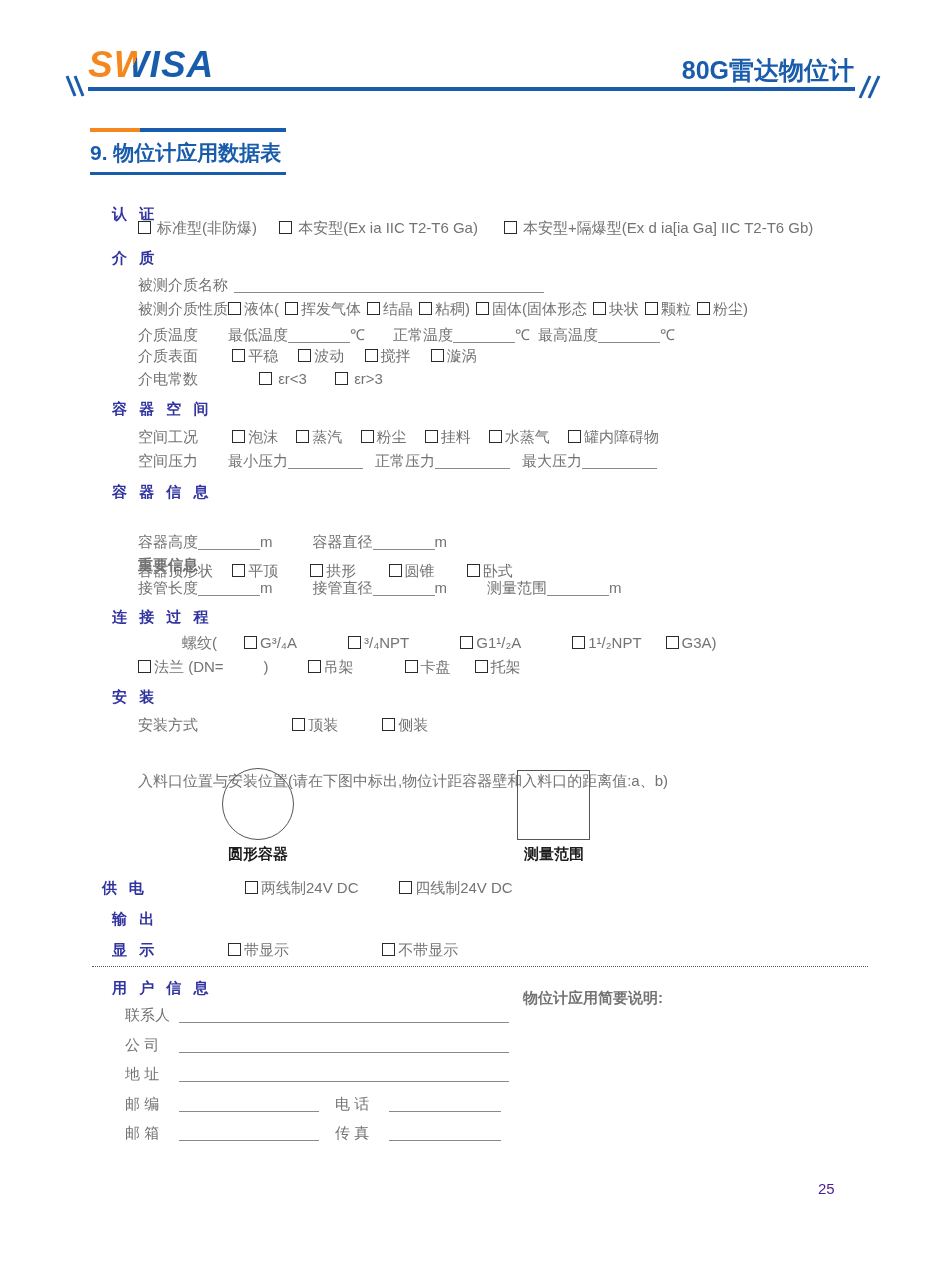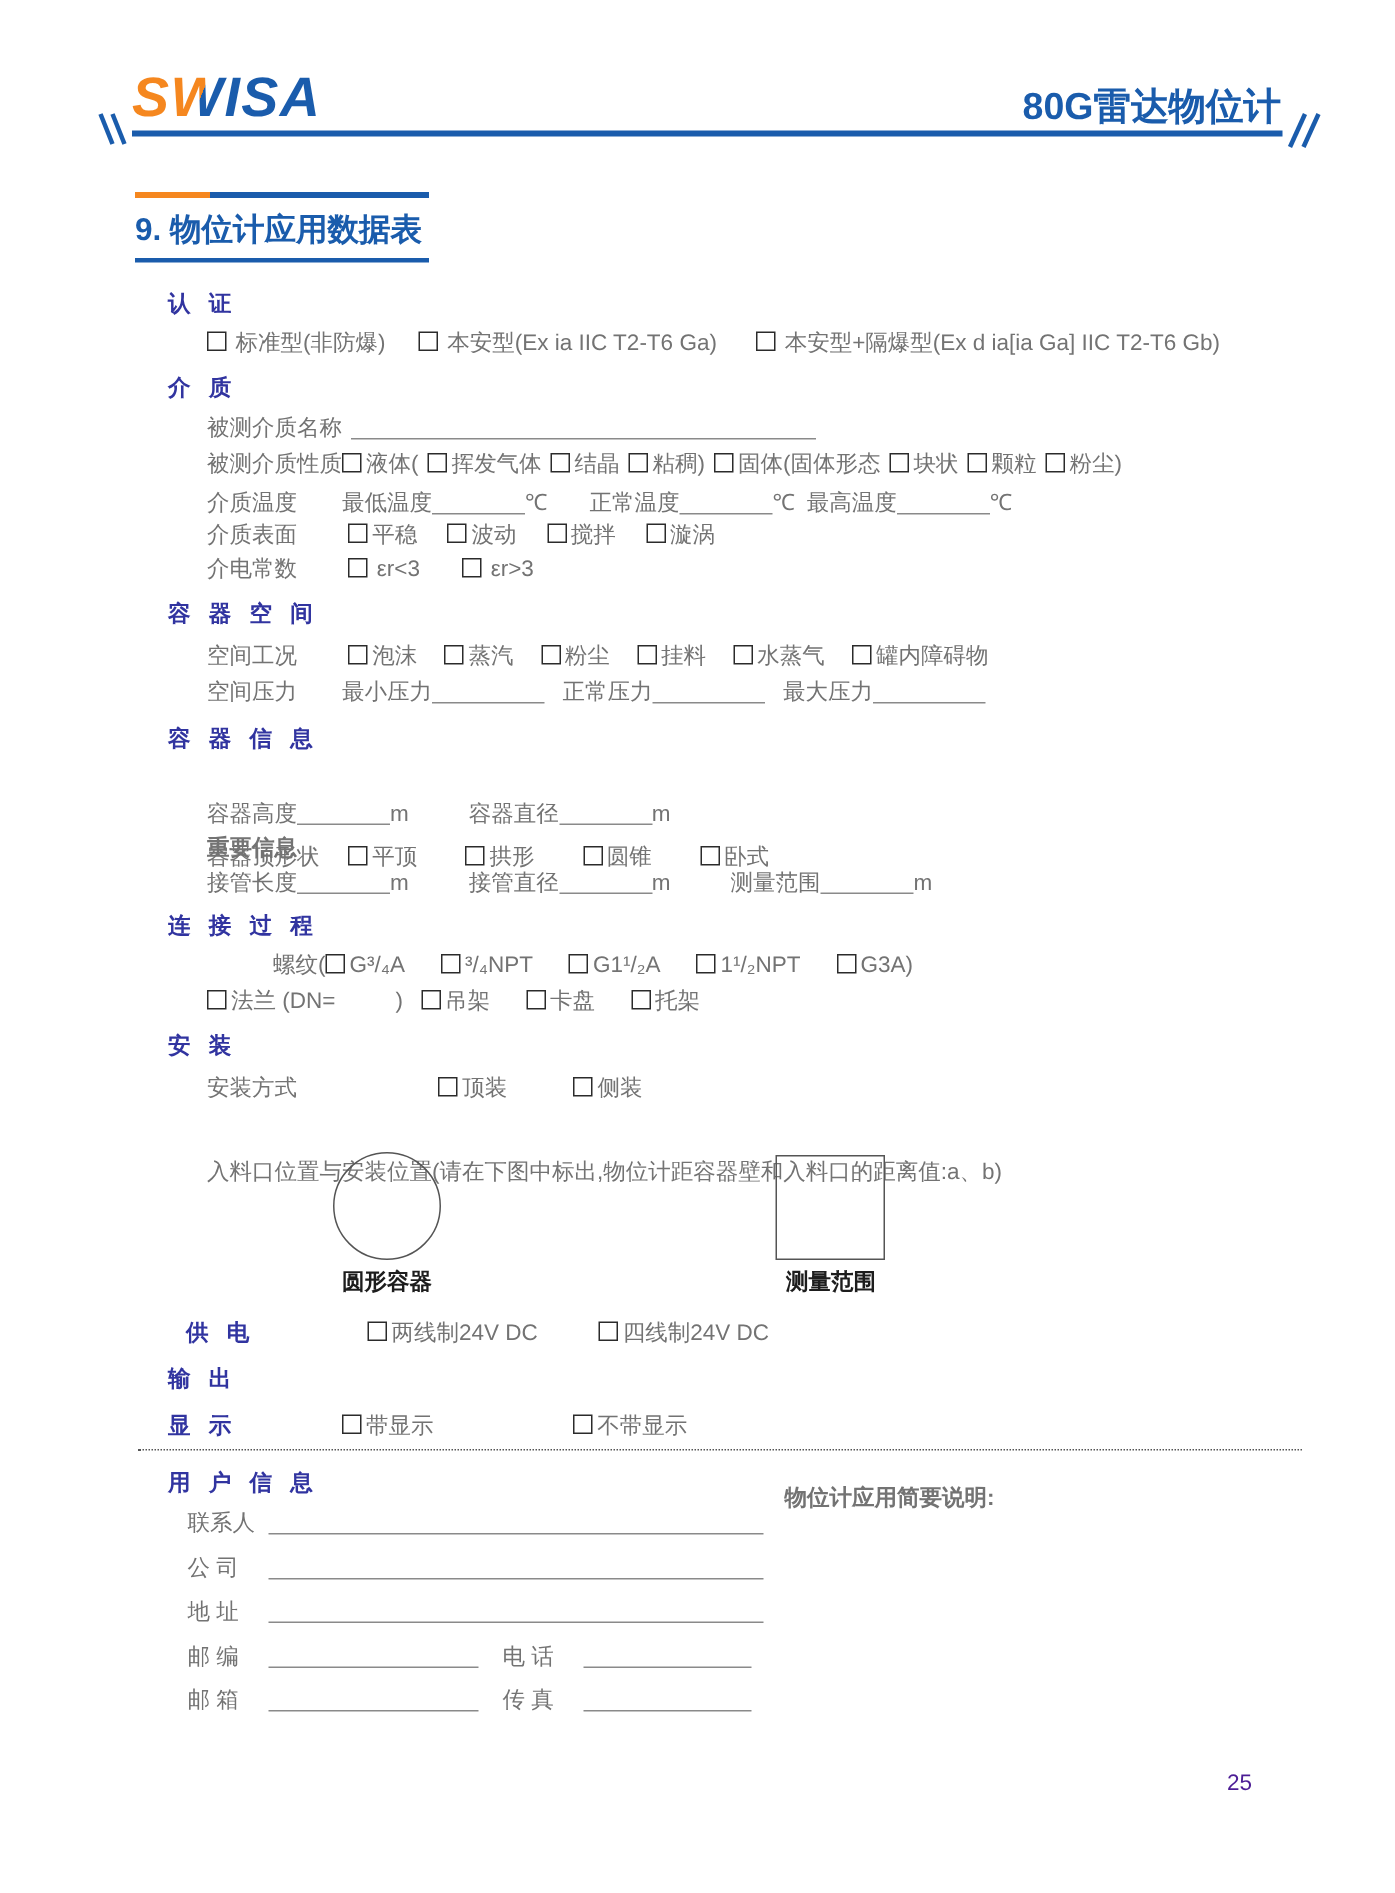--- a/index.html
+++ b/index.html
@@ -22,21 +22,21 @@
   .row{position:absolute;font-size:15px;white-space:nowrap;color:#737373;}
   .flabel{display:inline-block;}
   .w90{width:90px;} .w150i{width:150px;}
   .cb{display:inline-block;width:11px;height:11px;border:1px solid #2b2b2b;background:#fff;
       margin-right:3px;vertical-align:-1px;}
   .cb-sp{margin-right:6px;}
   .blank{display:inline-block;border-bottom:1px solid #8a8a8a;height:16px;vertical-align:-3px;}
   .bw62{width:62px;} .bw75{width:75px;} .bw310{width:310px;} .bw330{width:330px;}
   .bw140{width:140px;} .bw112{width:112px;}
   .mr6{margin-right:6px;} .mr8{margin-right:8px;} .mr12{margin-right:12px;} .mr14{margin-right:14px;}
-  .mr16{margin-right:16px;} .mr18{margin-right:18px;} .mr22{margin-right:22px;} .mr24{margin-right:24px;}
+  .mr16{margin-right:16px;} .mr18{margin-right:18px;} .mr22{margin-right:22px;} .mr24{margin-right:24px;margin-left:27px;}
   .mr28{margin-right:28px;} .mr40{margin-right:40px;} .ml16{margin-left:16px;}
   .gap40{display:inline-block;width:40px;}
   .optw{display:inline-block;width:150px;}
   .circle{position:absolute;width:70px;height:70px;border:1.5px solid #555;border-radius:50%;}
   .square{position:absolute;width:71px;height:68px;border:1.5px solid #555;}
   .shape-label{position:absolute;font-size:15px;font-weight:bold;text-align:center;}
   .dotted{position:absolute;border-top:1.5px dotted #555;}
   .pagenum{position:absolute;font-size:15px;color:#4c1d95;}
   .ulabel{display:inline-block;width:50px;margin-right:4px;}
 </style>
@@ -54,21 +54,21 @@
     <line x1="15" y1="8" x2="23" y2="28" stroke="#1a5cac" stroke-width="3"></line>
     <line x1="28" y1="21" x2="795" y2="21" stroke="#1a5cac" stroke-width="4"></line>
     <line x1="800" y1="30" x2="810" y2="8" stroke="#1a5cac" stroke-width="3"></line>
     <line x1="809" y1="30" x2="819" y2="8" stroke="#1a5cac" stroke-width="3"></line>
   </svg>
 
   <div class="abs tbar1" style="left:90px;top:128px;"></div>
   <div class="abs big-title" style="left:90px;top:139px;">9. 物位计应用数据表</div>
   <div class="abs tbar2" style="left:90px;top:172px;"></div>
 
-  <div class="sec" style="left:112px;top:193px;">认 证</div>
+  <div class="sec" style="left:112px;top:205px;">认 证</div>
   <div class="row" style="left:138px;top:219px;">
     <span class="mr18"><span class="cb cb-sp"></span><span>标准型(非防爆)</span></span>
     <span class="mr22"><span class="cb cb-sp"></span><span>本安型(Ex ia IIC T2-T6 Ga)</span></span>
     <span><span class="cb cb-sp"></span><span>本安型+隔爆型(Ex d ia[ia Ga] IIC T2-T6 Gb)</span></span>
   </div>
 
   <div class="sec" style="left:112px;top:249px;">介 质</div>
   <div class="row" style="left:138px;top:276px;">
     <span class="mr6">被测介质名称</span><span class="blank bw310"></span>
   </div>
@@ -138,21 +138,21 @@
     <span><span class="cb"></span><span>侧装</span></span>
   </div>
   <div class="row" style="left:138px;top:772px;text-align:right;">
     <span>入料口位置与安装位置(请在下图中标出,物位计距容器壁和入料口的距离值:a、b)</span>
   </div>
   <div class="circle" style="left:222px;top:768px;"></div>
   <div class="square" style="left:517px;top:770px;"></div>
   <div class="shape-label" style="left:214px;top:845px;width:88px;">圆形容器</div>
   <div class="shape-label" style="left:510px;top:845px;width:88px;">测量范围</div>
 
-  <div class="sec" style="left:124px;top:879px;">供 电</div>
+  <div class="sec" style="left:102px;top:879px;font-family:Liberation Serif, serif;">供 电</div>
   <div class="row" style="left:245px;top:879px;">
     <span class="optw"><span class="cb"></span><span>两线制24V DC</span></span>
     <span><span class="cb"></span><span>四线制24V DC</span></span>
   </div>
   <div class="sec" style="left:112px;top:910px;">输 出</div>
   <div class="sec" style="left:112px;top:941px;">显 示</div>
   <div class="row" style="left:228px;top:941px;">
     <span class="optw"><span class="cb"></span><span>带显示</span></span>
     <span><span class="cb"></span><span>不带显示</span></span>
   </div>

